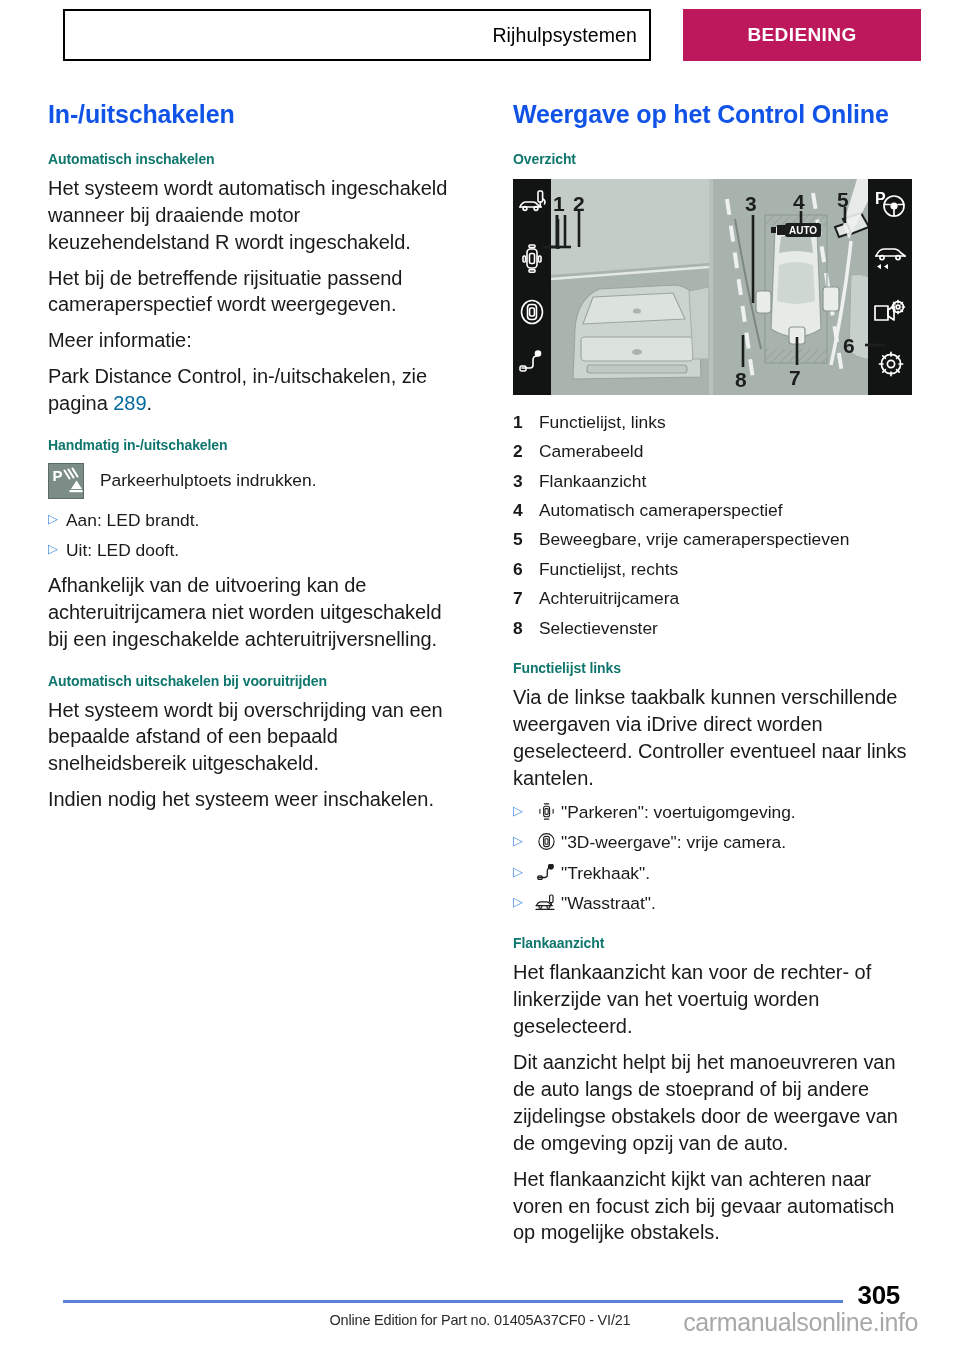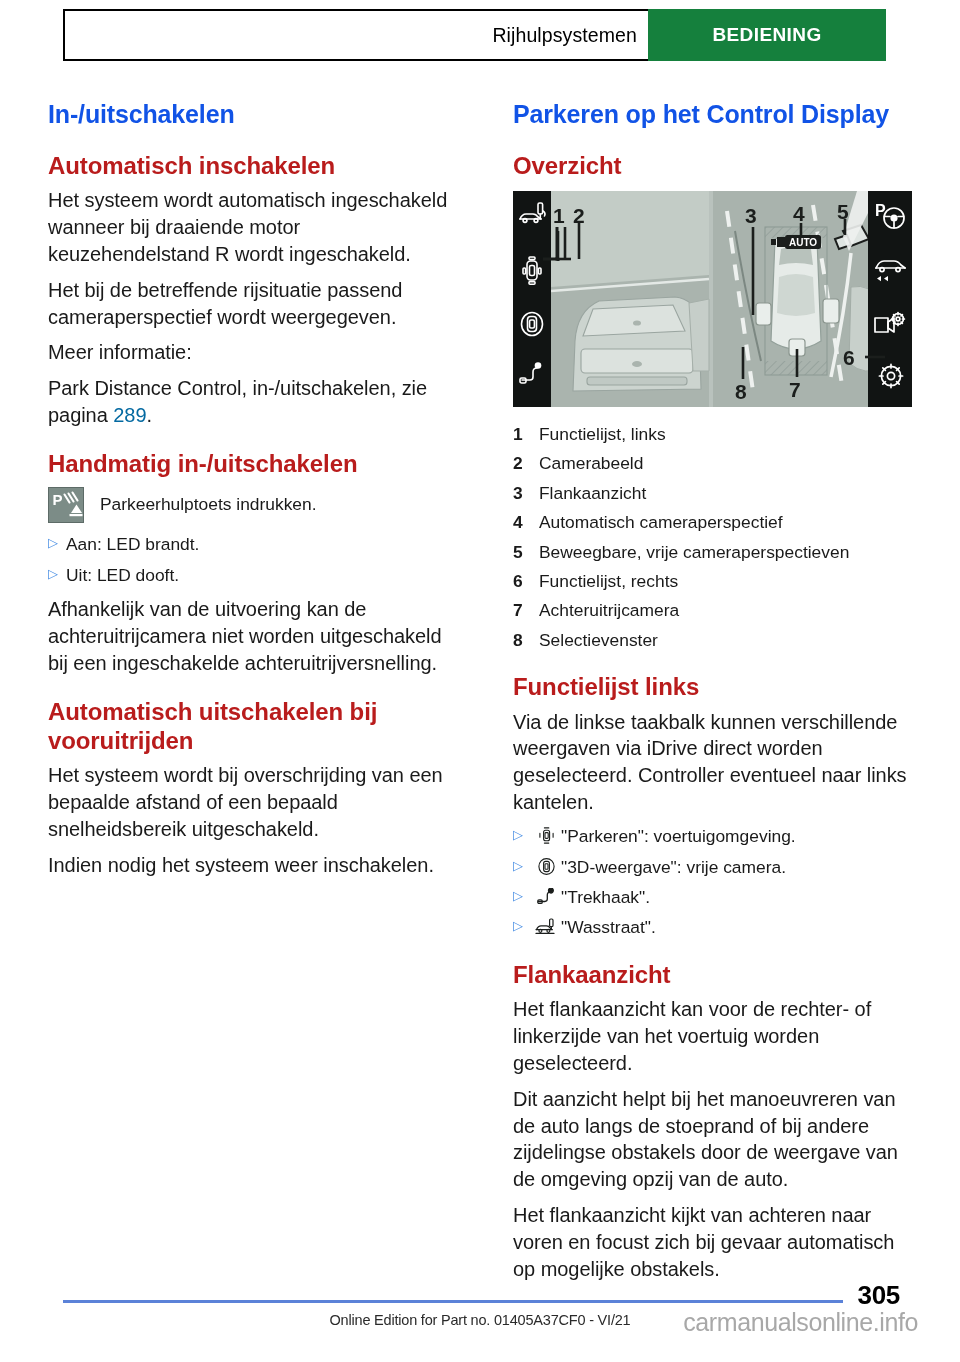--- a/index.html
+++ b/index.html
@@ -15,38 +15,38 @@
   .header { position:absolute; left:0; top:0; width:772px; height:66px; }
   .hdr-box {
     position:absolute; left:63px; top:9px; width:588px; height:52px;
     border:2px solid #000; background:#fff;
     display:flex; align-items:center; justify-content:flex-end;
   }
   .hdr-box span {
     font-size:19.5px; color:#000; padding-right:12px; letter-spacing:.1px;
   }
   .hdr-tab {
-    position:absolute; left:648px; top:9px; width:238px; height:52px;
-    background:#15803d; display:flex; align-items:center; justify-content:center;
+    position:absolute; left:683px; top:9px; width:238px; height:52px;
+    background:#be185d; display:flex; align-items:center; justify-content:center;
   }
   .hdr-tab span {
     color:#fff; font-size:19px; font-weight:bold; letter-spacing:.4px;
   }
 
   
   .col { position:absolute; top:100px; width:400px; }
   .col-left  { left:48px; }
   .col-right { left:513px; }
 
   h1.sect {
     color:#1153e6; font-size:25px; font-weight:bold;
     letter-spacing:-.15px; line-height:1.15; margin-bottom:22px;
   }
   h2.sub {
-    color:#b91c1c; font-size:24px; font-weight:bold;
+    color:#0f766e; font-size:14px; font-weight:bold;
     line-height:1.22; margin-top:20px; margin-bottom:7px;
     letter-spacing:-.1px;
   }
   h2.sub:first-of-type { margin-top:0; }
   p.body {
     font-size:20px; line-height:1.345; color:#1a1a1a;
     margin-bottom:9px; letter-spacing:-.05px;
   }
   p.body:last-child { margin-bottom:0; }
   a.xref { color:#0369a1; text-decoration:none; }
@@ -160,21 +160,21 @@
 
     <p class="body">Afhankelijk van de uitvoering kan de achteruitrijcamera niet worden uitgeschakeld bij een ingeschakelde achteruitrijversnelling.</p>
 
     <h2 class="sub">Automatisch uitschakelen bij vooruitrijden</h2>
     <p class="body">Het systeem wordt bij overschrijding van een bepaalde afstand of een bepaald snelheidsbereik uitgeschakeld.</p>
     <p class="body">Indien nodig het systeem weer inschakelen.</p>
   </div>
 
   <div class="col col-right">
 
-    <h1 class="sect">Parkeren op het Control Display</h1>
+    <h1 class="sect">Weergave op het Control Online</h1>
 
     <h2 class="sub">Overzicht</h2>
 
     <div class="figure">
       <svg width="399" height="216" viewBox="0 0 399 216">
         <defs>
           <clipPath id="clipAll">
               <rect x="0" y="0" width="399" height="216"></rect>
             </clipPath>
           <pattern id="hatch" width="6" height="6" patternTransform="rotate(45)" patternUnits="userSpaceOnUse">

